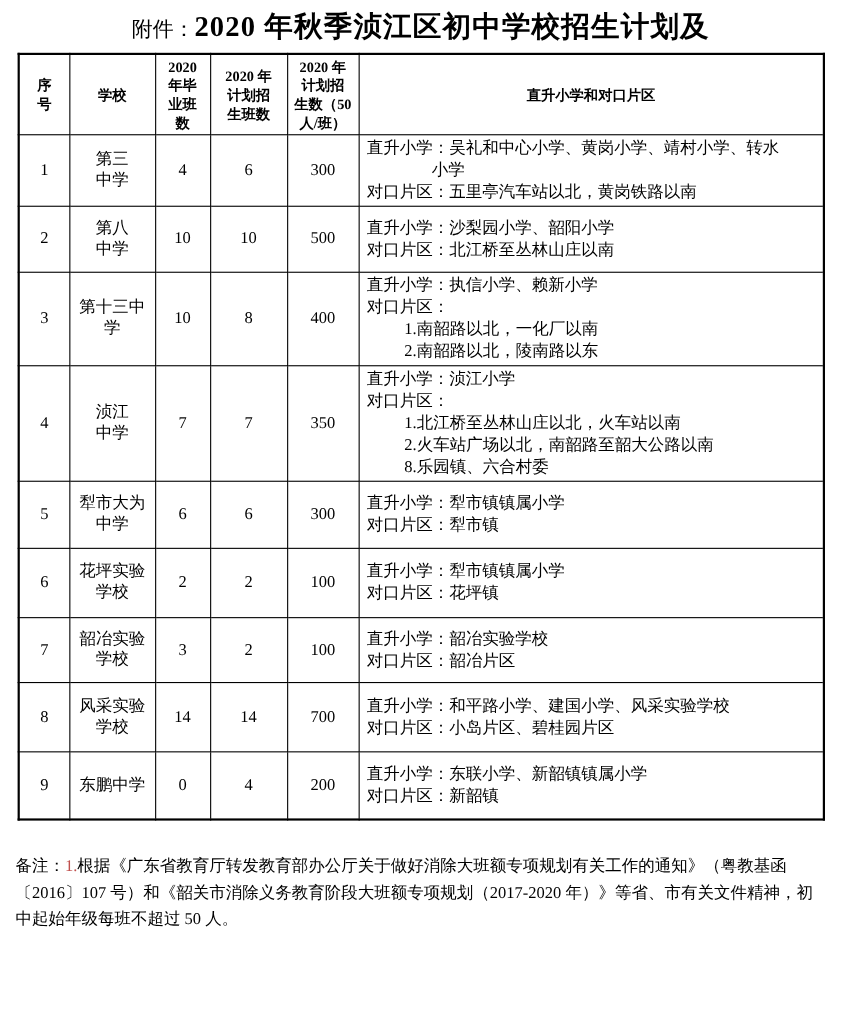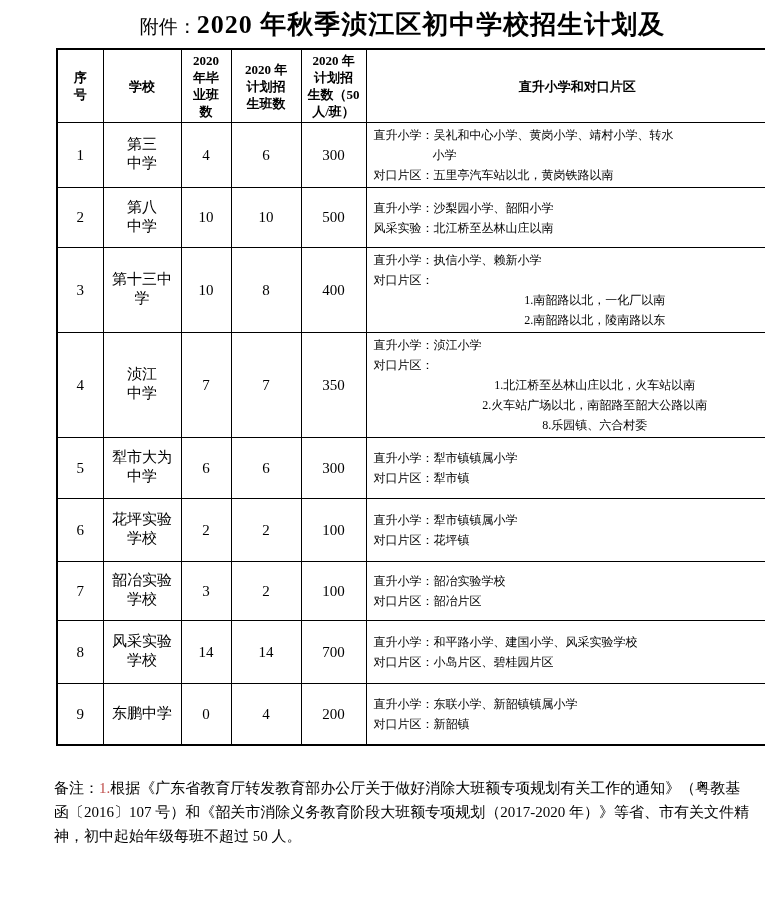--- a/index.html
+++ b/index.html
@@ -2,21 +2,21 @@
 <html><head>
 <meta charset="utf-8">
 <style>
   * { margin:0; padding:0; box-sizing:border-box; }
   html,body { background:#fff; }
   body {
     width:765px; height:918px; overflow:hidden;
     font-family:"Liberation Serif","DejaVu Serif",serif;
     color:#000;
   }
-  .page { width:765px; height:783px; position:relative;padding-left:40px; }
+  .page { width:765px; height:783px; position:relative; }
 
   
   .doc-title { padding-top:8px; text-align:center; line-height:1.3; }
   .doc-title .attach { font-size:19px; font-weight:normal; }
   .doc-title .main { font-size:26px; font-weight:bold; letter-spacing:1px; }
   .doc-title .t2 { margin-top:2px; }
 
   
   table.plan {
     border-collapse:collapse; table-layout:fixed;
@@ -26,23 +26,23 @@
   table.plan th, table.plan td {
     border:1px solid #000; vertical-align:middle;
     overflow:hidden;
   }
   table.plan th {
     font-size:13px; font-weight:bold; line-height:17px;
     text-align:center; white-space:pre-line; padding:1px 2px;
   }
   td.c { text-align:center; font-size:15px; line-height:19px; padding:1px 2px; }
   td.school { white-space:pre-line;font-family:Liberation Mono, monospace; }
-  td.zone { font-size:12px; line-height:20px; padding:2px 6px; text-align:left; }
+  td.zone { font-size:15px; line-height:20px; padding:2px 6px; text-align:left; }
   td.zone .z0 { padding-left:1px; }
-  td.zone .z1 { padding-left:35px;text-align:center; }
+  td.zone .z1 { padding-left:35px; }
   td.zone .z2 { padding-left:60px; }
 
   
   .note {
     margin:30px 12px 0 14px;
     font-size:15px; line-height:24px; text-align:left;
   }
   .note .red { color:#c0504d; }
 </style>
 </head>
@@ -98,21 +98,21 @@
       </tr>
       <tr style="height:60px">
         <td class="c">2</td>
         <td class="c school">第八
 中学</td>
         <td class="c">10</td>
         <td class="c">10</td>
         <td class="c">500</td>
         <td class="zone">
           <div class="z0">直升小学：沙梨园小学、韶阳小学</div>
-          <div class="z0">风采实验：北江桥至丛林山庄以南</div>
+          <div class="z0">对口片区：北江桥至丛林山庄以南</div>
         </td>
       </tr>
       <tr style="height:84px">
         <td class="c">3</td>
         <td class="c school">第十三中
 学</td>
         <td class="c">10</td>
         <td class="c">8</td>
         <td class="c">400</td>
         <td class="zone">

